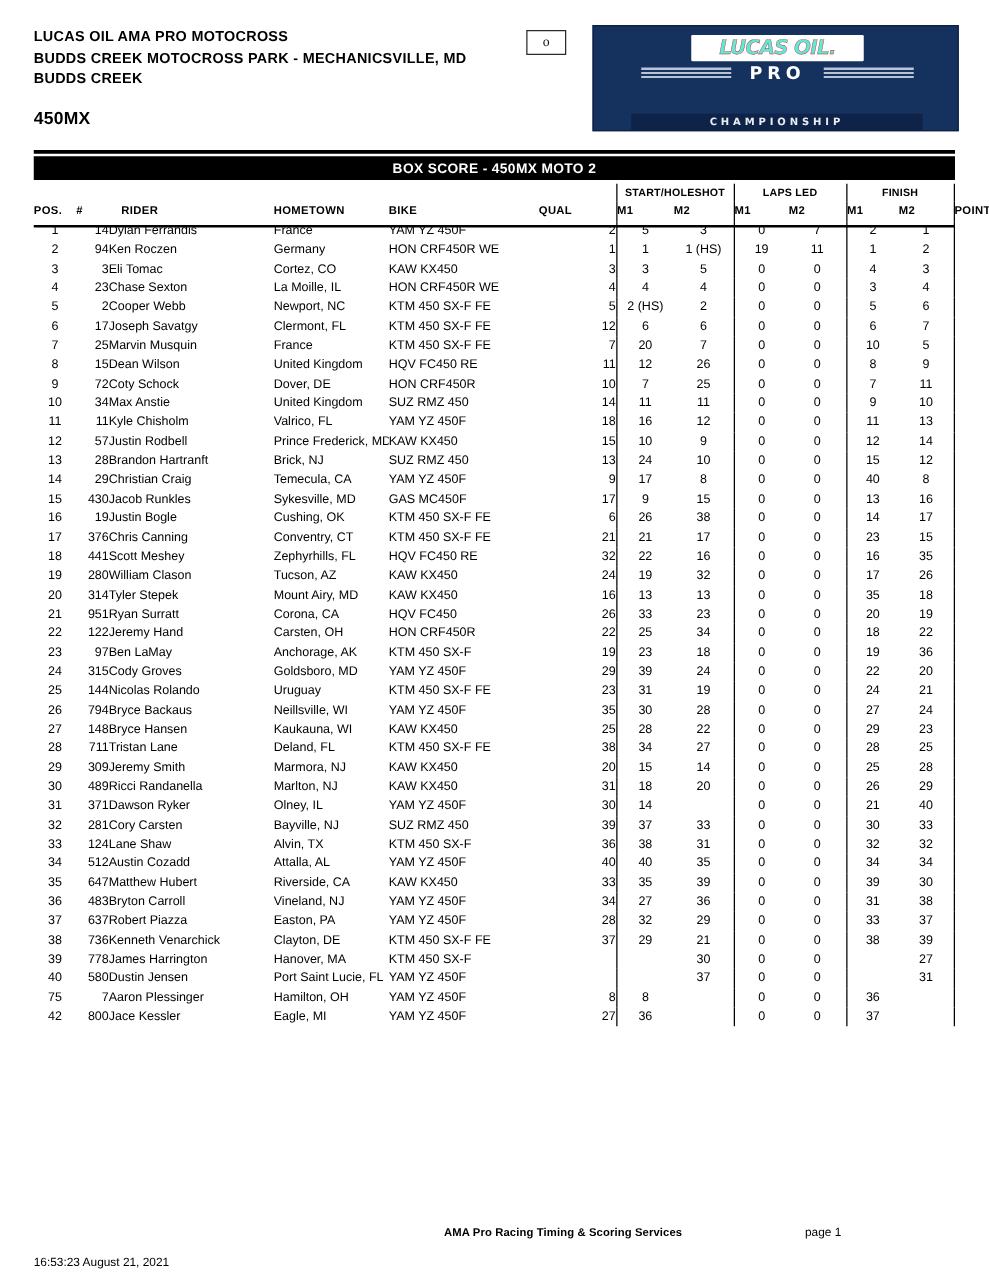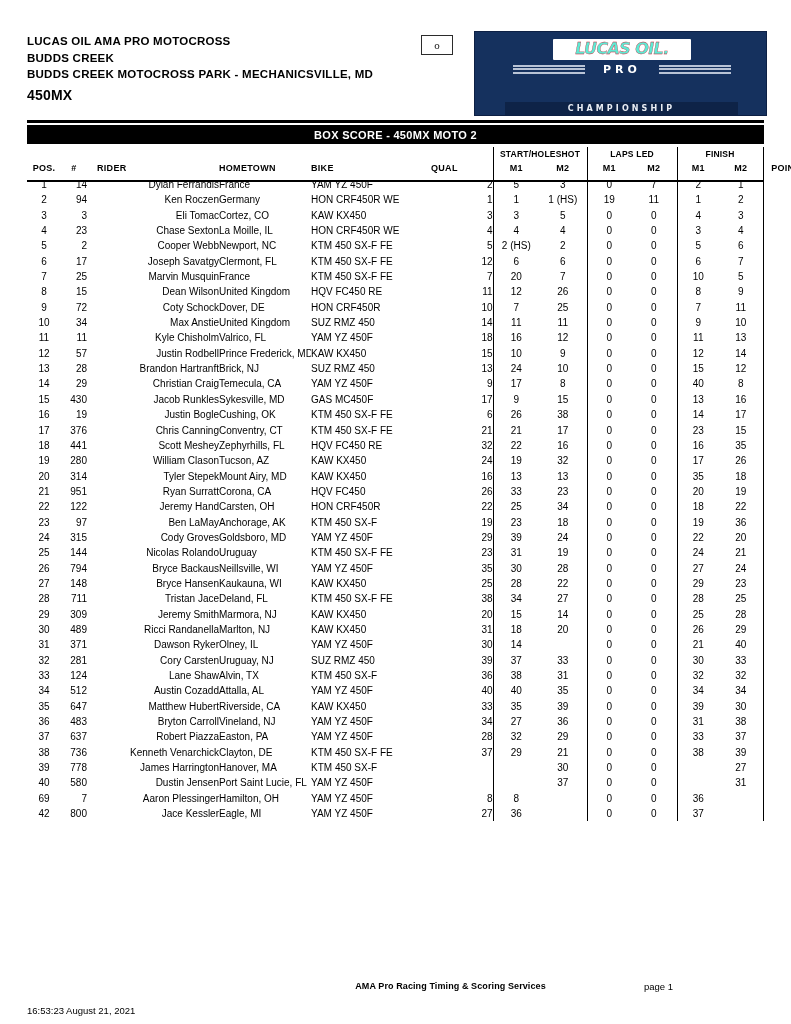--- a/index.html
+++ b/index.html
@@ -12,42 +12,42 @@
     height: 1024px;
     position: relative;
     font-family: "Liberation Sans", sans-serif;
     color: #000;
     -webkit-font-smoothing: antialiased;
   }
 
   
   #header {
     position: absolute;
-    left: 0; top: 11px;
+    left: 0; top: 0;
     width: 690px;
     height: 118px;
   }
   #event-info {
     position: absolute;
     left: 27px; top: 22px;
     width: 380px;
   }
   #event-info .line {
     font-size: 11.5px;
     font-weight: bold;
     letter-spacing: 0.25px;
     line-height: 16.5px;
     white-space: nowrap;
   }
   #event-info .class-line {
     font-size: 14px;
     font-weight: bold;
     letter-spacing: 0.2px;
     line-height: 20px;
-    margin-top: 2px;
+    margin-top: 12px;
   }
 
   
   #marker-box {
     position: absolute;
     left: 421px; top: 24px;
     width: 32px; height: 20px;
     border: 1px solid #2b2b2b;
     background: #fff;
     display: flex;
@@ -109,21 +109,21 @@
       #15315e 2px, #15315e 3.4px
     );
   }
   .pro-bars-l { left: 0; }
   .pro-bars-r { right: 0; }
   .pro-text {
     position: absolute;
     left: 50%; top: 0;
     transform: translateX(-50%);
     font-family: "DejaVu Sans", sans-serif;
-    font-size: 11px;
+    font-size: 14px;
     font-weight: bold;
     letter-spacing: 4px;
     color: #ffffff;
     line-height: 12px;
   }
   .moto-text {
     position: absolute;
     left: 0; top: 42px;
     width: 293px;
     text-align: center;
@@ -213,21 +213,21 @@
   }
   
   tr.colhead td {
     height: 16px;
     font-size: 9px;
     font-weight: bold;
     letter-spacing: 0.3px;
     vertical-align: middle;
     padding-bottom: 2px;
   }
-  tr.colhead td.c { text-align: center; }
+  tr.colhead td.c { text-align: left; }
   tr.colhead td.l { text-align: left; }
   tr.colhead td.r { text-align: left; padding-right: 7px; }
 
   
   .vsep-l { border-left: 1px solid #000; }
 
   #head-underline {
     position: absolute;
     left: 0; top: 33px;
     width: 737px; height: 2px;
@@ -235,21 +235,21 @@
   }
 
   tr.datarow td {
     height: 15.35px;
     font-size: 10px;
     vertical-align: middle;
     line-height: 15.35px;
   }
   td.pos   { text-align: center; width: 34px; }
   td.num   { text-align: right;  width: 26px; font-weight: bold; padding-right: 3px; }
-  td.rider { text-align: right;   width: 132px; padding-left: 10px; }
+  td.rider { text-align: left;   width: 132px; padding-left: 10px; }
   td.town  { text-align: left;   width: 92px; }
   td.bike  { text-align: left;   width: 120px; }
   td.qual  { text-align: right;  width: 62px; padding-right: 22px; }
   td.s1    { text-align: center; width: 46px; }
   td.s2    { text-align: center; width: 48px; }
   td.l1    { text-align: center; width: 44px; }
   td.l2    { text-align: center; width: 46px; }
   td.f1    { text-align: center; width: 42px; font-weight: bold; }
   td.f2    { text-align: center; width: 44px; font-weight: bold; }
   td.pts   { text-align: right;  width: 51px; padding-right: 12px; }
@@ -268,22 +268,22 @@
   #footer .mid   { flex: 1 1 auto; text-align: center; font-weight: bold; font-size: 9px; letter-spacing: 0.1px; }
   #footer .pg    { flex: 0 0 120px; text-align: left; }
 </style>
 </head>
 <body>
 
 <div id="header">
 
   <div id="event-info">
     <div class="line">LUCAS OIL AMA PRO MOTOCROSS</div>
+    <div class="line">BUDDS CREEK MOTOCROSS PARK - MECHANICSVILLE, MD</div>
     <div class="line">BUDDS CREEK</div>
-    <div class="line">BUDDS CREEK MOTOCROSS PARK - MECHANICSVILLE, MD</div>
     <div class="class-line">450MX</div>
   </div>
 
   <div id="marker-box">
     <span>o</span>
   </div>
 
   <div id="logo">
     <div id="logo-inner">
       <div class="lucas-plate"></div>
@@ -748,21 +748,21 @@
           <td class="s2">22</td>
           <td class="l1 vsep-l">0</td>
           <td class="l2">0</td>
           <td class="f1 vsep-l">29</td>
           <td class="f2">23</td>
           <td class="pts vsep-l">0</td>
         </tr>
         <tr class="datarow">
           <td class="pos">28</td>
           <td class="num">711</td>
-          <td class="rider">Tristan Jace</td>
+          <td class="rider">Tristan Lane</td>
           <td class="town">Deland, FL</td>
           <td class="bike">KTM 450 SX-F FE</td>
           <td class="qual">38</td>
           <td class="s1 vsep-l">34</td>
           <td class="s2">27</td>
           <td class="l1 vsep-l">0</td>
           <td class="l2">0</td>
           <td class="f1 vsep-l">28</td>
           <td class="f2">25</td>
           <td class="pts vsep-l">0</td>
@@ -809,21 +809,21 @@
           <td class="l1 vsep-l">0</td>
           <td class="l2">0</td>
           <td class="f1 vsep-l">21</td>
           <td class="f2">40</td>
           <td class="pts vsep-l">0</td>
         </tr>
         <tr class="datarow">
           <td class="pos">32</td>
           <td class="num">281</td>
           <td class="rider">Cory Carsten</td>
-          <td class="town">Uruguay, NJ</td>
+          <td class="town">Bayville, NJ</td>
           <td class="bike">SUZ RMZ 450</td>
           <td class="qual">39</td>
           <td class="s1 vsep-l">37</td>
           <td class="s2">33</td>
           <td class="l1 vsep-l">0</td>
           <td class="l2">0</td>
           <td class="f1 vsep-l">30</td>
           <td class="f2">33</td>
           <td class="pts vsep-l">0</td>
         </tr>
@@ -941,21 +941,21 @@
           <td class="qual"></td>
           <td class="s1 vsep-l"></td>
           <td class="s2">37</td>
           <td class="l1 vsep-l">0</td>
           <td class="l2">0</td>
           <td class="f1 vsep-l"></td>
           <td class="f2">31</td>
           <td class="pts vsep-l">0</td>
         </tr>
         <tr class="datarow">
-          <td class="pos">69</td>
+          <td class="pos">75</td>
           <td class="num">7</td>
           <td class="rider">Aaron Plessinger</td>
           <td class="town">Hamilton, OH</td>
           <td class="bike">YAM YZ 450F</td>
           <td class="qual">8</td>
           <td class="s1 vsep-l">8</td>
           <td class="s2"></td>
           <td class="l1 vsep-l">0</td>
           <td class="l2">0</td>
           <td class="f1 vsep-l">36</td>

